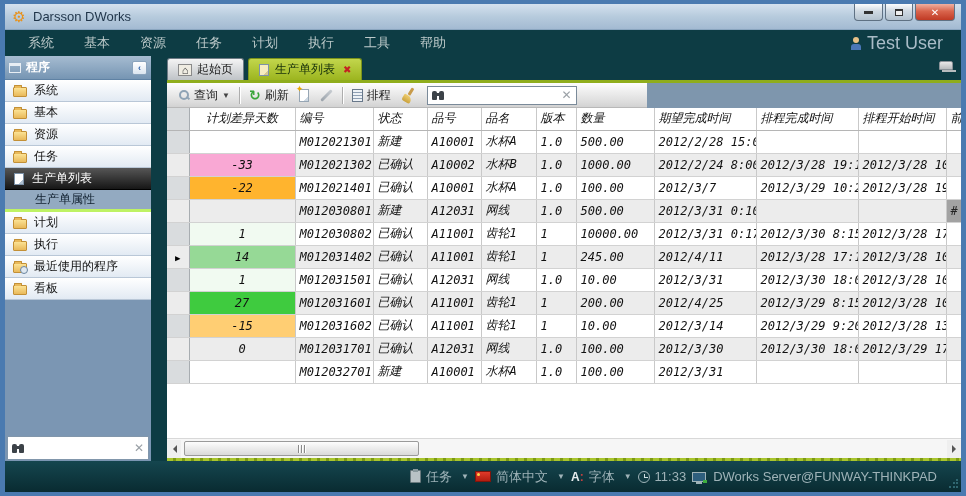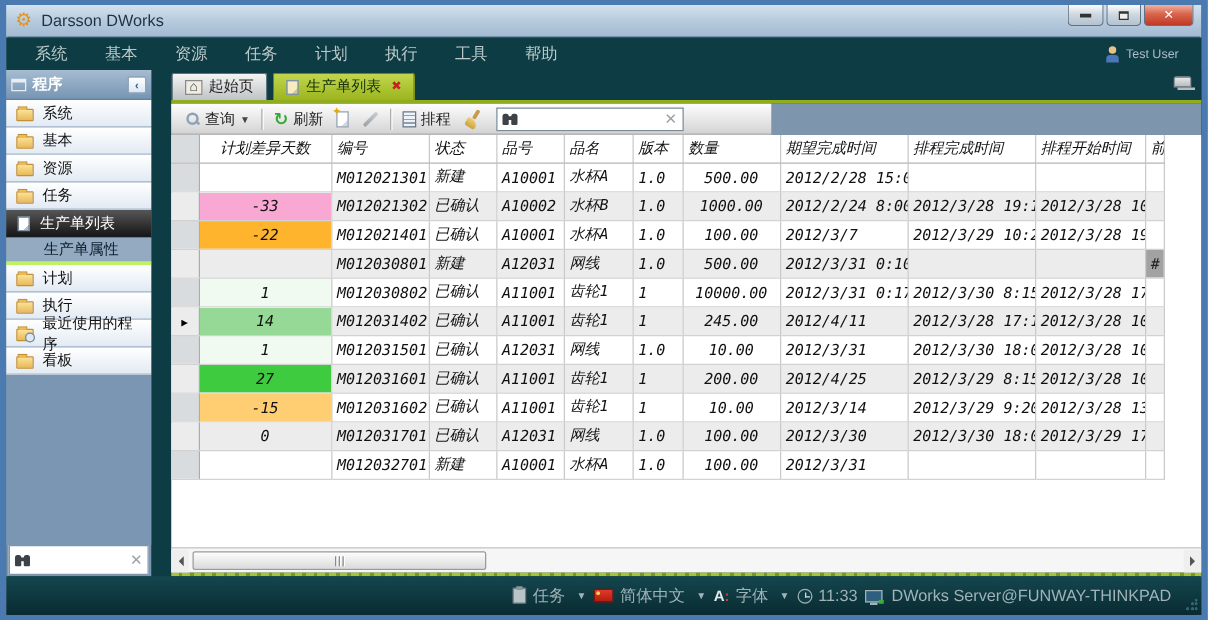--- a/index.html
+++ b/index.html
@@ -16,28 +16,28 @@
   .wbtn{height:17px;border:1px solid #5f7183;border-top:none;border-radius:0 0 4px 4px;
     background:linear-gradient(#fdfdfd,#cfd9e2 45%,#b3c2cf);display:flex;align-items:center;justify-content:center;
     font-size:10px;color:#222;margin-left:2px;}
   .wbtn.min{width:29px;}.wbtn.max{width:28px;}
   .wbtn.close{width:40px;background:linear-gradient(#f0b0a0,#d9654d 45%,#c03a24);color:#fff;font-weight:bold;}
   .restore-glyph{width:8px;height:7px;border:1px solid #333;border-top:2px solid #333;background:#eee;}
   .min-glyph{width:9px;height:3px;border-bottom:3px solid #333;}
   
   .menubar{height:26px;background:#0d3c44;display:flex;align-items:center;padding:0 8px;}
   .menu-item{color:#bcc9c9;font-size:13px;padding:0 15px;cursor:default;}
-  .user-box{margin-left:auto;display:flex;align-items:center;color:#a9bcc7;font-size:10px;padding-right:10px;}
+  .user-box{margin-left:auto;display:flex;align-items:center;color:#a9bcc7;font-size:18px;padding-right:10px;}
   .person-icon{position:relative;width:12px;height:13px;margin-right:5px;}
   .person-icon::before{content:"";position:absolute;left:3px;top:0;width:6px;height:6px;border-radius:50%;background:#e8c288;}
   .person-icon::after{content:"";position:absolute;left:1px;bottom:0;width:10px;height:6px;border-radius:3px 3px 0 0;background:#4a77b8;}
   
   .content{display:flex;height:405px;background:#0d3c44;}
   
-  .sidebar{width:116px;display:flex;flex-direction:column;background:#7b96b3;}
+  .sidebar{width:146px;display:flex;flex-direction:column;background:#7b96b3;}
   .side-header{height:24px;background:linear-gradient(#a6bcd1,#7695b3);display:flex;align-items:center;padding:0 4px;
     border-bottom:1px solid #5f82a4;}
   .side-header-title{color:#fff;font-size:12px;font-weight:bold;margin-left:5px;}
   .winlist-icon{width:12px;height:10px;border:1px solid #e8eef4;border-top:3px solid #e8eef4;background:transparent;}
   .collapse-btn{margin-left:auto;width:15px;height:14px;background:linear-gradient(#ffffff,#dce6f0);border:1px solid #8aa3bc;
     border-radius:2px;color:#2a5fa8;font-size:9px;font-weight:bold;text-align:center;line-height:12px;}
   .side-item{height:22px;display:flex;align-items:center;padding:0 6px;font-size:12px;color:#111;
     background:linear-gradient(#ffffff,#e2eaf3);border-bottom:1px solid #b9c7d7;}
   .side-item.selected{background:linear-gradient(#565656,#161616);color:#fff;border-bottom:1px solid #000;}
   .side-item.subitem{background:#93aac1;border-bottom:3px solid #bef264;padding-left:30px;color:#10202f;}
@@ -105,21 +105,21 @@
     font-family:"DejaVu Sans Mono","Liberation Mono",monospace;font-size:12px;color:#111;}
   .grid th{height:22px;font-weight:normal;font-size:12px;text-align:left;padding:0 4px;background:#fff;
     border-right:1px solid #c9c9c9;border-bottom:1px solid #b5b5b5;white-space:nowrap;overflow:hidden;}
   .grid th.c-diff{text-align:center;}
   .grid td{height:23px;padding:0 4px;border-right:1px solid #c9c9c9;border-bottom:1px solid #d2d2d2;
     white-space:nowrap;overflow:hidden;}
   .grid tr.alt td{background:#ececec;}
   .grid td.marker,.grid th.marker{background:#d9dcde;border-right:1px solid #a8adb1;padding:0;text-align:center;}
   .grid td.marker span{font-size:9px;color:#000;}
   .grid td.c-diff{text-align:center;}
-  .grid td.num{text-align:center;}
+  .grid td.num{text-align:left;}
   .grid td.hash{background:#a2a2a2 !important;color:#222;}
   
   .hscroll{height:20px;background:#f6f6f6;border-top:1px solid #d8d8d8;display:flex;align-items:center;position:relative;}
   .scroll-btn{width:14px;height:18px;background:#efefef;display:flex;align-items:center;justify-content:center;}
   .scroll-btn .tri-l{width:0;height:0;border:4px solid transparent;border-right-color:#555;margin-right:3px;}
   .scroll-btn .tri-r{width:0;height:0;border:4px solid transparent;border-left-color:#555;margin-left:3px;}
   .scroll-btn.right{position:absolute;right:0;top:1px;}
   .scroll-thumb{width:235px;height:15px;margin-left:3px;background:linear-gradient(#fdfdfd,#dadada);border:1px solid #9a9a9a;
     border-radius:2px;display:flex;align-items:center;justify-content:center;gap:2px;}
   .scroll-thumb i{display:block;width:1px;height:8px;background:#8a8a8a;box-shadow:1px 0 0 #fff;}

